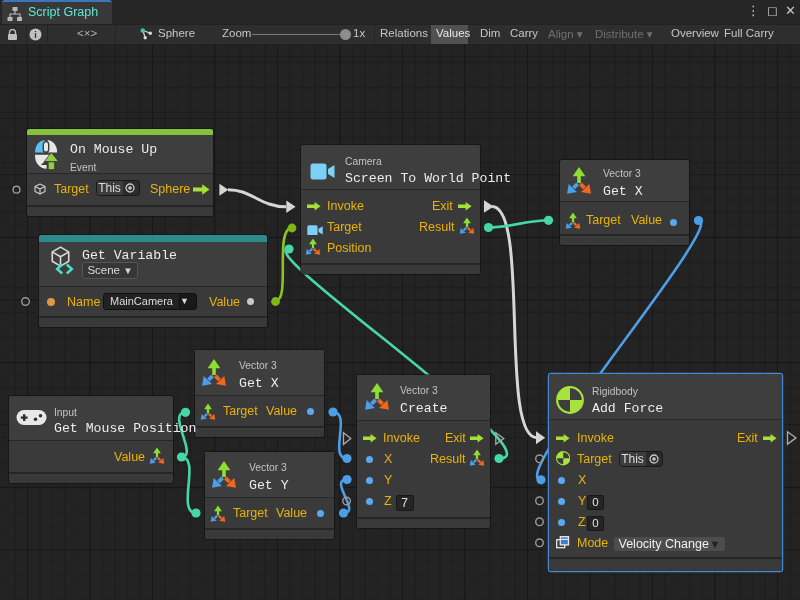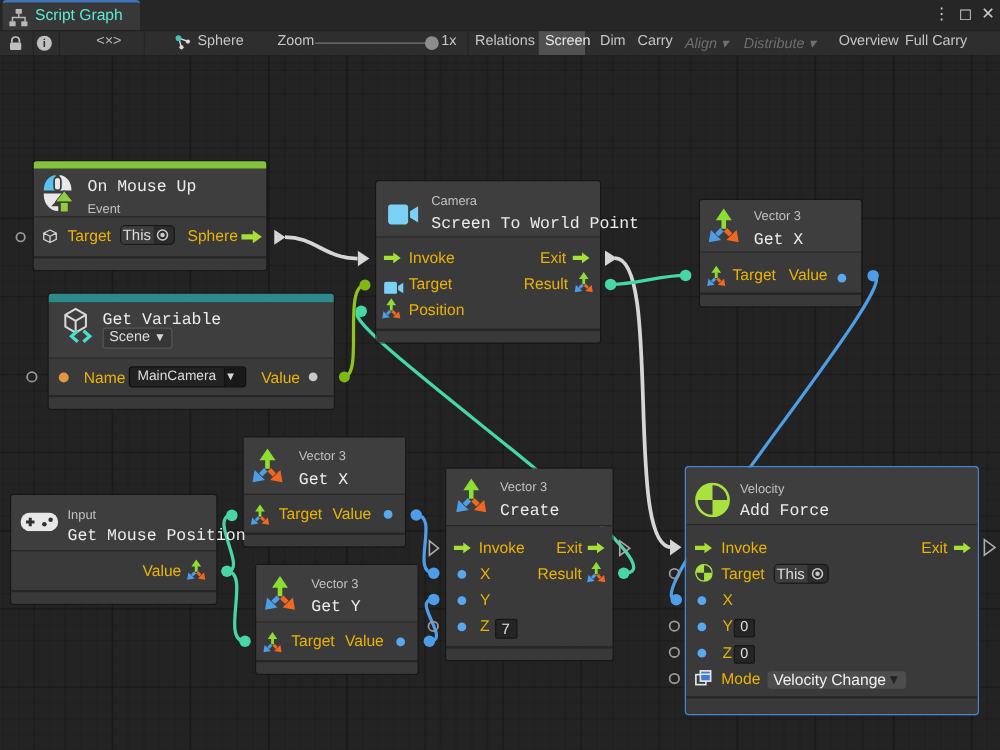--- a/index.html
+++ b/index.html
@@ -7,21 +7,21 @@
   font-family:"Liberation Sans",sans-serif;-webkit-font-smoothing:antialiased;}
 
 #tabstrip{position:absolute;left:0;top:0;width:800px;height:24px;background:#262626;}
 #tab{position:absolute;left:2px;top:0;width:110px;height:24px;background:#383838;
   border-top:2px solid #3e74ba;border-radius:3px 3px 0 0;}
 #tab .tt{position:absolute;left:26px;top:3px;font-size:12.5px;color:#5eead4;}
 #toolbar{position:absolute;left:0;top:24px;width:800px;height:20px;background:#2e2e2e;
   border-top:1px solid #222;}
 .tsep{position:absolute;top:25px;width:1px;height:19px;background:#242424;}
 .tbt{position:absolute;top:27px;font-size:11.5px;color:#c6c6c6;white-space:nowrap;}
-.tbd{color:#6f6f6f;font-style:italic;}
+.tbd{color:#6f6f6f;}
 #valbtn{position:absolute;left:431px;top:25px;width:37px;height:19px;background:#515151;}
 #winbtns{position:absolute;right:4px;top:3px;color:#c9c9c9;font-size:13px;}
 
 #canvas{position:absolute;left:0;top:44px;width:800px;height:556px;background:#232323;
 background-image:
  repeating-linear-gradient(90deg,rgba(0,0,0,0.22) 0 1px,transparent 1px 62.5px),
  repeating-linear-gradient(0deg,rgba(0,0,0,0.22) 0 1px,transparent 1px 62.5px),
  repeating-linear-gradient(90deg,rgba(0,0,0,0.10) 0 1px,transparent 1px 12.5px),
  repeating-linear-gradient(0deg,rgba(0,0,0,0.10) 0 1px,transparent 1px 12.5px);
 background-position:27px 13px,0 75px,2px 0.5px,0 0.5px;}
@@ -84,21 +84,21 @@
   <div class="tbt" style="left:158px">Sphere</div>
   <div class="tbt" style="left:222px">Zoom</div>
   <div style="position:absolute;left:252px;top:34px;width:92px;height:1.2px;background:#787878;z-index:4"></div>
   <div class="dot" style="left:340px;top:29px;width:11px;height:11px;background:#8d8d8d;z-index:4"></div>
   <div class="tbt" style="left:353px">1x</div>
   <div class="tsep" style="left:26px"></div>
   <div class="tsep" style="left:47px"></div>
   <div class="tsep" style="left:115px"></div>
   <div class="tsep" style="left:374px"></div>
   <div class="tbt" style="left:380px">Relations</div>
-  <div class="tbt" style="left:436px;color:#e8e8e8;z-index:4">Screen</div>
+  <div class="tbt" style="left:436px;color:#e8e8e8;z-index:4">Values</div>
   <div class="tbt" style="left:480px">Dim</div>
   <div class="tbt" style="left:510px">Carry</div>
   <div class="tbt tbd" style="left:548px">Align ▾</div>
   <div class="tbt tbd" style="left:595px">Distribute ▾</div>
   <div class="tbt" style="left:671px">Overview</div>
   <div class="tbt" style="left:724px">Full Carry</div>
 
   <div id="canvas"></div>
 
   <svg class="lay" id="wires" viewBox="0 0 800 600">
@@ -399,21 +399,21 @@
       <div class="fld" style="left:38.5px;top:74px;width:16px;height:14px;line-height:14px;font-size:12px">7</div>
     </div>
     <div class="ft"></div>
   </div>
 
   <div class="node" style="left:549px;top:374px;width:233px;box-shadow:0 0 0 1.2px #4489d8">
     <div class="hd" style="height:45px;border-radius:2px 2px 0 0">
       <svg class="ic" style="left:7px;top:12px" width="28" height="28" viewBox="0 0 26 26">
           <use href="#rb"></use>
         </svg>
-      <div class="t2" style="left:43px;top:12px">Velocity</div>
+      <div class="t2" style="left:43px;top:12px">Rigidbody</div>
       <div class="t1" style="left:43px;top:26.5px">Add Force</div>
     </div>
     <div class="bd" style="height:137px">
       <svg class="ic" style="left:7px;top:13px" width="14" height="11" viewBox="0 0 14 11">
           <use href="#ar"></use>
         </svg>
       <div class="lb" style="left:28px;top:11px">Invoke</div>
       <div class="lb" style="left:188px;top:11px">Exit</div>
       <svg class="ic" style="left:214px;top:13px" width="14" height="11" viewBox="0 0 14 11">
           <use href="#ar"></use>

